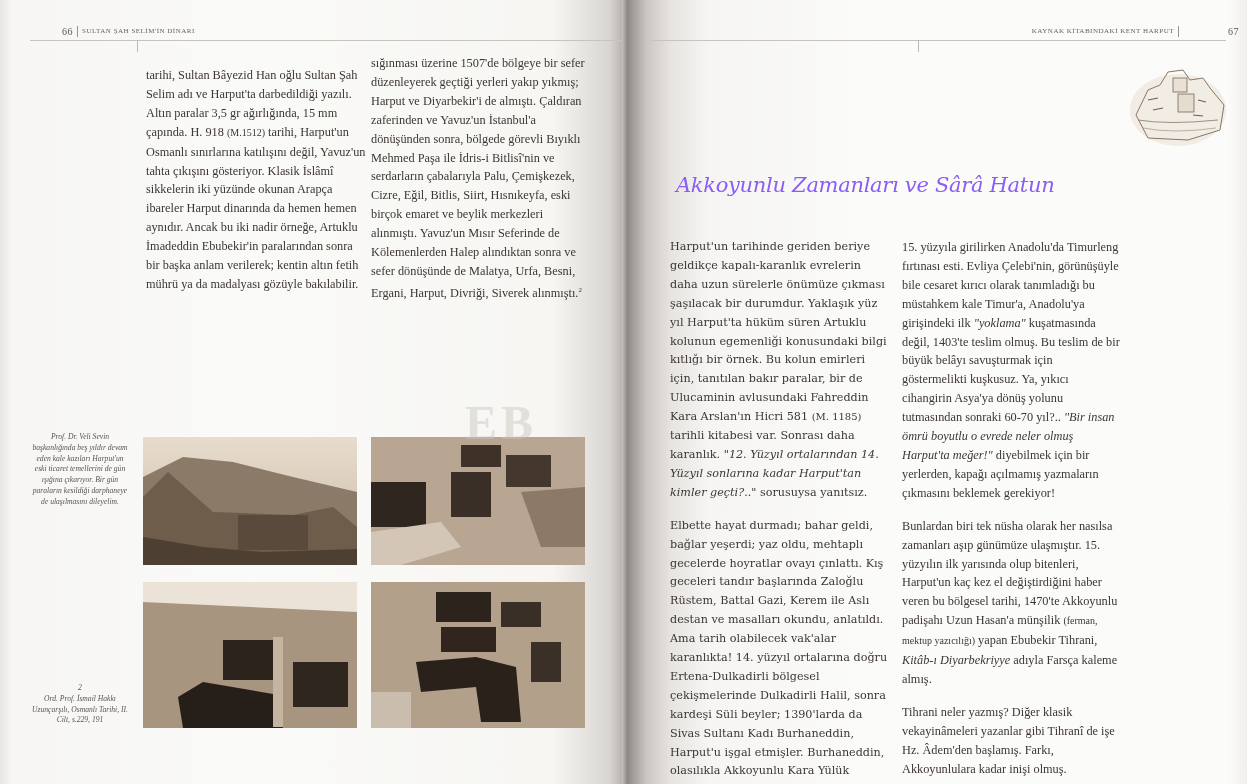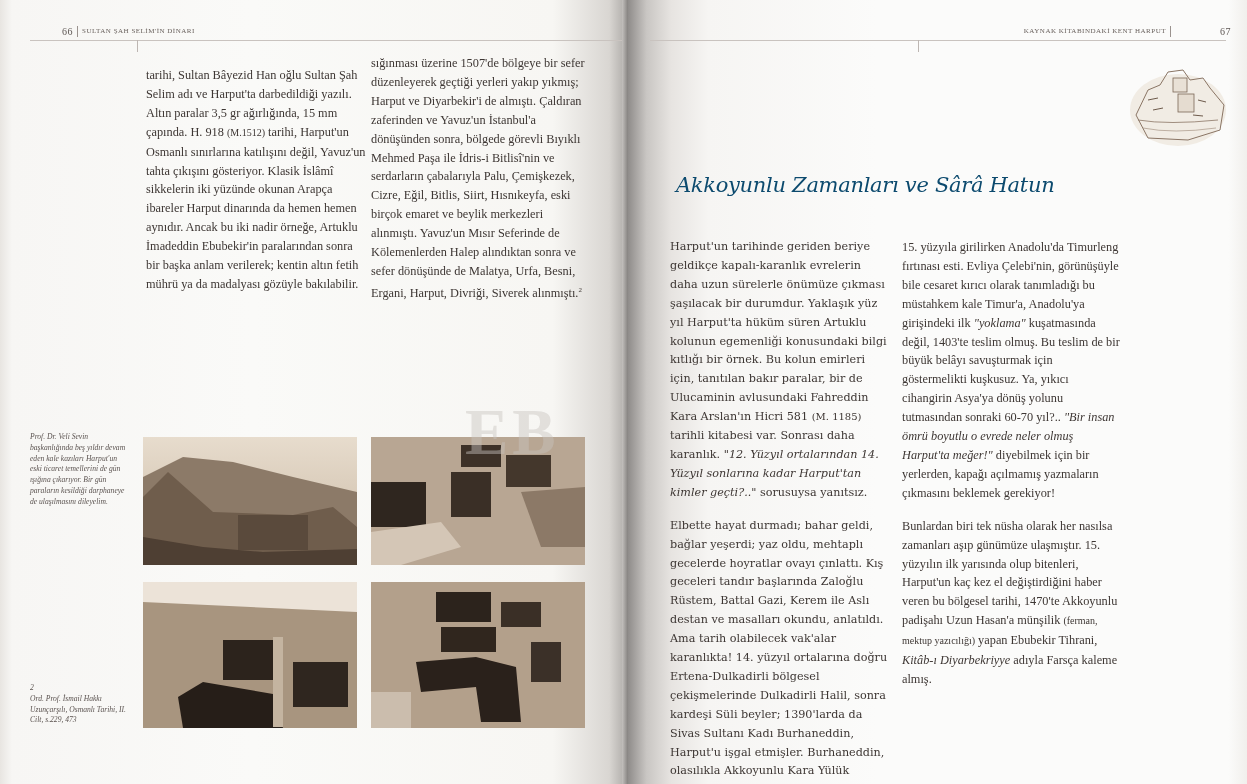--- a/index.html
+++ b/index.html
@@ -24,64 +24,64 @@
     background: linear-gradient(to right, #c4c1be, #7b7876 50%, #b8b5b2);
   }
   .running-head {
     position: absolute; top: 25px; height: 12px;
     font-size: 7px; letter-spacing: 0.5px; color: #6a625e; text-transform: uppercase;
     display: flex; align-items: center;
   }
   .running-head .pnum { font-size: 10px; color: #5c5552; padding-left: 45px; }
   .running-head .sep { display: inline-block; width: 1px; height: 11px; background: #9a928e; margin: 0 4px; }
   .rh-left { left: 17px; }
-  .rh-right { right: 16px; }
+  .rh-right { right: 8px; }
   .head-rule { position: absolute; top: 40px; height: 1px; background: #c9c3bf; }
   .rule-left { left: 30px; width: 592px; }
   .rule-right { left: 650px; width: 576px; }
   .tick { position: absolute; top: 40px; width: 1px; height: 12px; background: #bdb6b2; }
 
   .col {
     position: absolute; font-size: 12.3px; line-height: 18.9px; color: #3d3633;
   }
   .col p { margin: 0 0 14px 0; }
   .col-l1 { left: 146px; top: 66px; width: 220px; }
   .col-l2 { left: 371px; top: 54px; width: 220px; }
   .small { font-size: 10px; }
   .it { font-style: italic; }
   sup { font-size: 7px; }
 
   .side-note {
     position: absolute; font-style: italic; font-size: 7.6px; line-height: 10.8px;
-    color: #5b5350; text-align: left;
+    color: #5b5350; text-align: center;
   }
   .sn-caption { left: 30px; top: 432px; width: 100px; }
   .sn-footnote { left: 30px; top: 683px; width: 100px; }
 
   .photo {
     position: absolute; overflow: hidden;
     background: #a08f7e;
   }
   .photo svg { display: block; width: 100%; height: 100%; }
   .ph1 { left: 143px; top: 437px; width: 214px; height: 128px; }
   .ph2 { left: 371px; top: 437px; width: 214px; height: 128px; }
   .ph3 { left: 143px; top: 582px; width: 214px; height: 146px; }
   .ph4 { left: 371px; top: 582px; width: 214px; height: 146px; }
 
   .chapter-title {
     position: absolute; left: 676px; top: 173px;
-    font-style: italic; font-size: 21px; color: #0c4a6e;
+    font-style: italic; font-size: 21px; color: #8b5cf6;
     font-family: "DejaVu Serif", serif; letter-spacing: -0.3px;
   }
   .col-r1 { left: 670px; top: 238px; width: 222px; font-family: "DejaVu Serif", serif; font-size: 11.2px; line-height: 18.9px; }
   .col-r2 { left: 902px; top: 238px; width: 218px; }
 
   .watermark {
     position: absolute; left: 465px; top: 395px;
-    font-size: 65px; color: rgba(200,195,190,0.45); letter-spacing: 4px;
+    font-size: 48px; color: rgba(200,195,190,0.45); letter-spacing: 4px;
     font-family: "Liberation Serif", serif; font-weight: bold;
   }
   .sketch { position: absolute; left: 1128px; top: 60px; width: 102px; height: 90px; }
 </style>
 </head>
 <body>
 
 <div class="spread">
 
   <div class="page page-left">
@@ -97,21 +97,21 @@
       <p><span>tarihi, Sultan Bâyezid Han oğlu Sultan Şah Selim adı ve Harput'ta darbedildiği yazılı. Altın paralar 3,5 gr ağırlığında, 15 mm çapında. H. 918 </span><span class="small">(M.1512)</span><span> tarihi, Harput'un Osmanlı sınırlarına katılışını değil, Yavuz'un tahta çıkışını gösteriyor. Klasik İslâmî sikkelerin iki yüzünde okunan Arapça ibareler Harput dinarında da hemen hemen aynıdır. Ancak bu iki nadir örneğe, Artuklu İmadeddin Ebubekir'in paralarından sonra bir başka anlam verilerek; kentin altın fetih mührü ya da madalyası gözüyle bakılabilir.</span></p>
     </div>
 
     <div class="col col-l2">
       <p><span>sığınması üzerine 1507'de bölgeye bir sefer düzenleyerek geçtiği yerleri yakıp yıkmış; Harput ve Diyarbekir'i de almıştı. Çaldıran zaferinden ve Yavuz'un İstanbul'a dönüşünden sonra, bölgede görevli Bıyıklı Mehmed Paşa ile İdris-i Bitlisî'nin ve serdarların çabalarıyla Palu, Çemişkezek, Cizre, Eğil, Bitlis, Siirt, Hısnıkeyfa, eski birçok emaret ve beylik merkezleri alınmıştı. Yavuz'un Mısır Seferinde de Kölemenlerden Halep alındıktan sonra ve sefer dönüşünde de Malatya, Urfa, Besni, Ergani, Harput, Divriği, Siverek alınmıştı.</span><sup>2</sup></p>
     </div>
 
     <div class="side-note sn-caption">Prof. Dr. Veli Sevin başkanlığında beş yıldır devam eden kale kazıları Harput'un eski ticaret temellerini de gün ışığına çıkarıyor. Bir gün paraların kesildiği darphaneye de ulaşılmasını dileyelim.</div>
     <div class="side-note sn-footnote">
       <div>2</div>
-      <div>Ord. Prof. İsmail Hakkı Uzunçarşılı, Osmanlı Tarihi, II. Cilt, s.229, 473</div>
+      <div>Ord. Prof. İsmail Hakkı Uzunçarşılı, Osmanlı Tarihi, II. Cilt, s.229, 191</div>
     </div>
 
     <div class="photo ph1">
       <svg viewBox="0 0 214 128" preserveAspectRatio="none">
         <defs>
             <linearGradient id="sky1" x1="0" y1="0" x2="0" y2="1">
               <stop offset="0" stop-color="#e7dccd"></stop>
               <stop offset="1" stop-color="#c9b8a3"></stop>
             </linearGradient>
           </defs>
@@ -181,16 +181,17 @@
   <div class="chapter-title">Akkoyunlu Zamanları ve Sârâ Hatun</div>
 
   <div class="col col-r1">
     <p><span>Harput'un tarihinde geriden beriye geldikçe kapalı-karanlık evrelerin daha uzun sürelerle önümüze çıkması şaşılacak bir durumdur. Yaklaşık yüz yıl Harput'ta hüküm süren Artuklu kolunun egemenliği konusundaki bilgi kıtlığı bir örnek. Bu kolun emirleri için, tanıtılan bakır paralar, bir de Ulucaminin avlusundaki Fahreddin Kara Arslan'ın Hicri 581 </span><span class="small">(M. 1185)</span><span> tarihli kitabesi var. Sonrası daha karanlık. </span><span class="it">"12. Yüzyıl ortalarından 14. Yüzyıl sonlarına kadar Harput'tan kimler geçti?.."</span><span> sorusuysa yanıtsız.</span></p>
     <p>Elbette hayat durmadı; bahar geldi, bağlar yeşerdi; yaz oldu, mehtaplı gecelerde hoyratlar ovayı çınlattı. Kış geceleri tandır başlarında Zaloğlu Rüstem, Battal Gazi, Kerem ile Aslı destan ve masalları okundu, anlatıldı. Ama tarih olabilecek vak'alar karanlıkta! 14. yüzyıl ortalarına doğru Ertena-Dulkadirli bölgesel çekişmelerinde Dulkadirli Halil, sonra kardeşi Süli beyler; 1390'larda da Sivas Sultanı Kadı Burhaneddin, Harput'u işgal etmişler. Burhaneddin, olasılıkla Akkoyunlu Kara Yülük Osman'la mücadele ederken 1397'de Harput Kalesine sığınmış.</p>
   </div>
 
   <div class="col col-r2">
     <p><span>15. yüzyıla girilirken Anadolu'da Timurleng fırtınası esti. Evliya Çelebi'nin, görünüşüyle bile cesaret kırıcı olarak tanımladığı bu müstahkem kale Timur'a, Anadolu'ya girişindeki ilk </span><span class="it">"yoklama"</span><span> kuşatmasında değil, 1403'te teslim olmuş. Bu teslim de bir büyük belâyı savuşturmak için göstermelikti kuşkusuz. Ya, yıkıcı cihangirin Asya'ya dönüş yolunu tutmasından sonraki 60-70 yıl?.. </span><span class="it">"Bir insan ömrü boyutlu o evrede neler olmuş Harput'ta meğer!"</span><span> diyebilmek için bir yerlerden, kapağı açılmamış yazmaların çıkmasını beklemek gerekiyor!</span></p>
     <p><span>Bunlardan biri tek nüsha olarak her nasılsa zamanları aşıp günümüze ulaşmıştır. 15. yüzyılın ilk yarısında olup bitenleri, Harput'un kaç kez el değiştirdiğini haber veren bu bölgesel tarihi, 1470'te Akkoyunlu padişahı Uzun Hasan'a münşilik </span><span class="small">(ferman, mektup yazıcılığı)</span><span> yapan Ebubekir Tihrani, </span><span class="it">Kitâb-ı Diyarbekriyye</span><span> adıyla Farsça kaleme almış.</span></p>
+    <p>Tihrani neler yazmış? Diğer klasik vekayinâmeleri yazanlar gibi Tihranî de işe Hz. Âdem'den başlamış. Farkı, Akkoyunlulara kadar inişi olmuş.</p>
   </div>
 
   <div class="watermark">EB</div>
 </div>
 
 </body></html>

